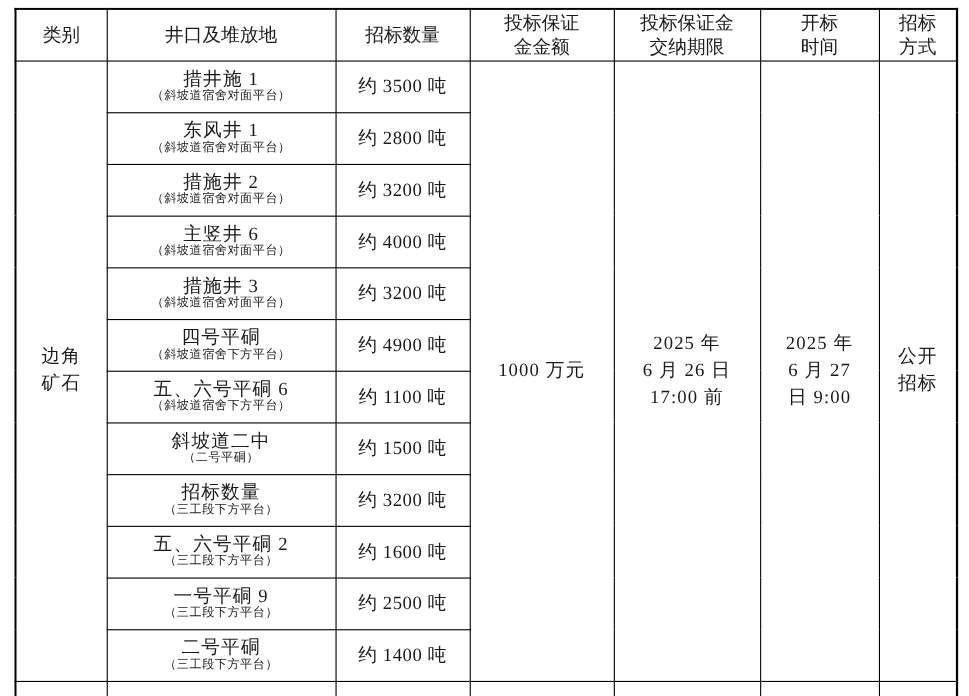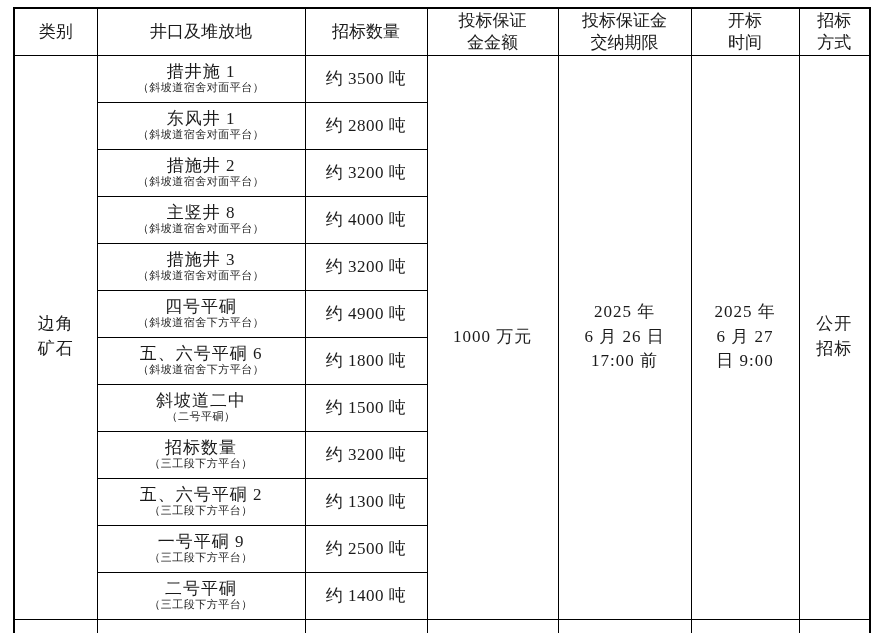--- a/index.html
+++ b/index.html
@@ -119,21 +119,21 @@
     <tr class="data-row">
       <td>
         <span class="cell-name">措施井 2</span>
         <span class="cell-loc">（斜坡道宿舍对面平台）</span>
       </td>
       <td class="cell-qty">约 3200 吨</td>
     </tr>
 
     <tr class="data-row">
       <td>
-        <span class="cell-name">主竖井 8</span>
+        <span class="cell-name">主竖井 6</span>
         <span class="cell-loc">（斜坡道宿舍对面平台）</span>
       </td>
       <td class="cell-qty">约 4000 吨</td>
     </tr>
 
     <tr class="data-row">
       <td>
         <span class="cell-name">措施井 3</span>
         <span class="cell-loc">（斜坡道宿舍对面平台）</span>
       </td>
@@ -146,21 +146,21 @@
         <span class="cell-loc">（斜坡道宿舍下方平台）</span>
       </td>
       <td class="cell-qty">约 4900 吨</td>
     </tr>
 
     <tr class="data-row">
       <td>
         <span class="cell-name">五、六号平硐 6</span>
         <span class="cell-loc">（斜坡道宿舍下方平台）</span>
       </td>
-      <td class="cell-qty">约 1800 吨</td>
+      <td class="cell-qty">约 1100 吨</td>
     </tr>
 
     <tr class="data-row">
       <td>
         <span class="cell-name">斜坡道二中</span>
         <span class="cell-loc">（二号平硐）</span>
       </td>
       <td class="cell-qty">约 1500 吨</td>
     </tr>
 
@@ -170,21 +170,21 @@
         <span class="cell-loc">（三工段下方平台）</span>
       </td>
       <td class="cell-qty">约 3200 吨</td>
     </tr>
 
     <tr class="data-row">
       <td>
         <span class="cell-name">五、六号平硐 2</span>
         <span class="cell-loc">（三工段下方平台）</span>
       </td>
-      <td class="cell-qty">约 1300 吨</td>
+      <td class="cell-qty">约 1600 吨</td>
     </tr>
 
     <tr class="data-row">
       <td>
         <span class="cell-name">一号平硐 9</span>
         <span class="cell-loc">（三工段下方平台）</span>
       </td>
       <td class="cell-qty">约 2500 吨</td>
     </tr>
 

